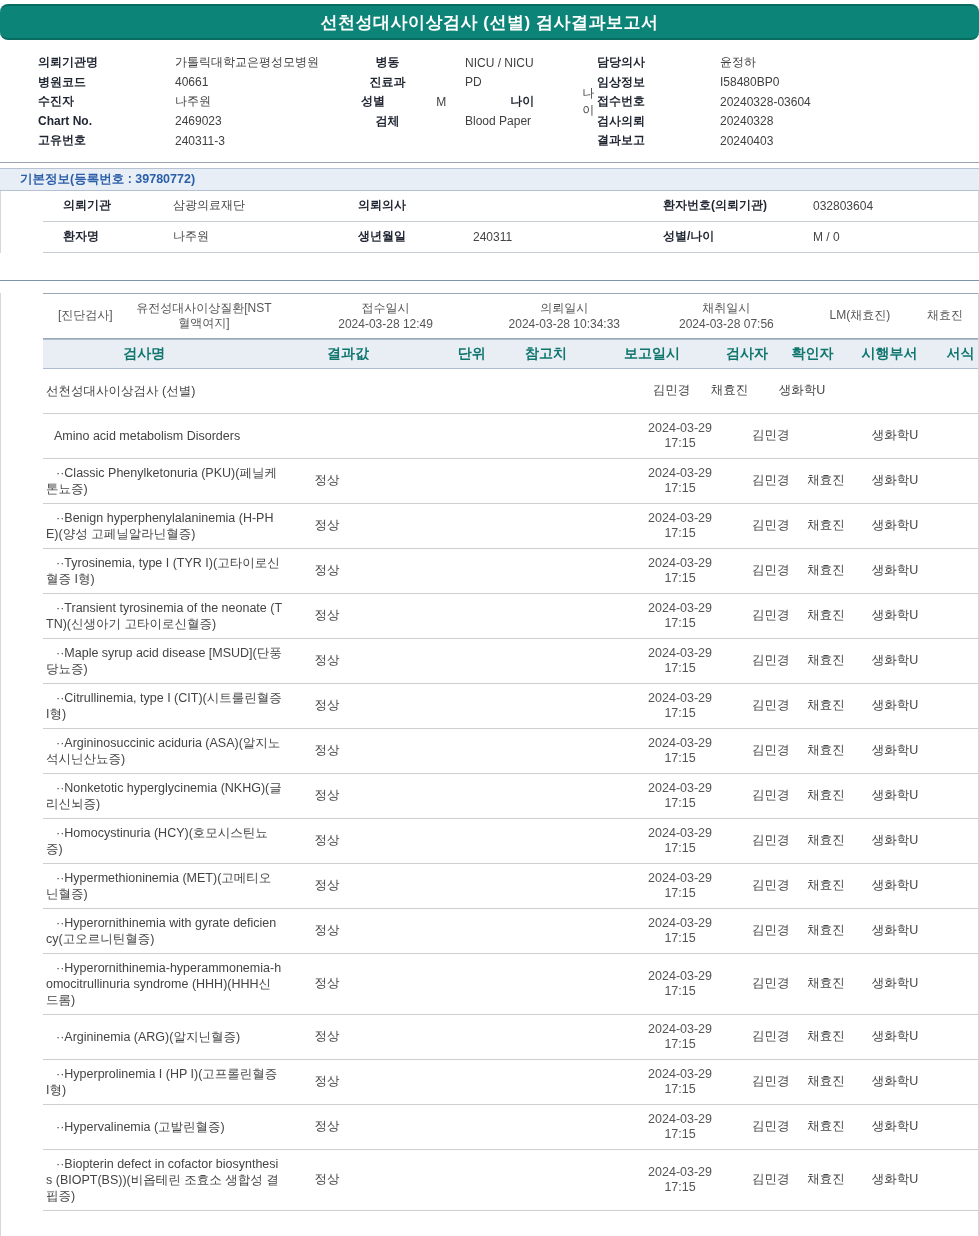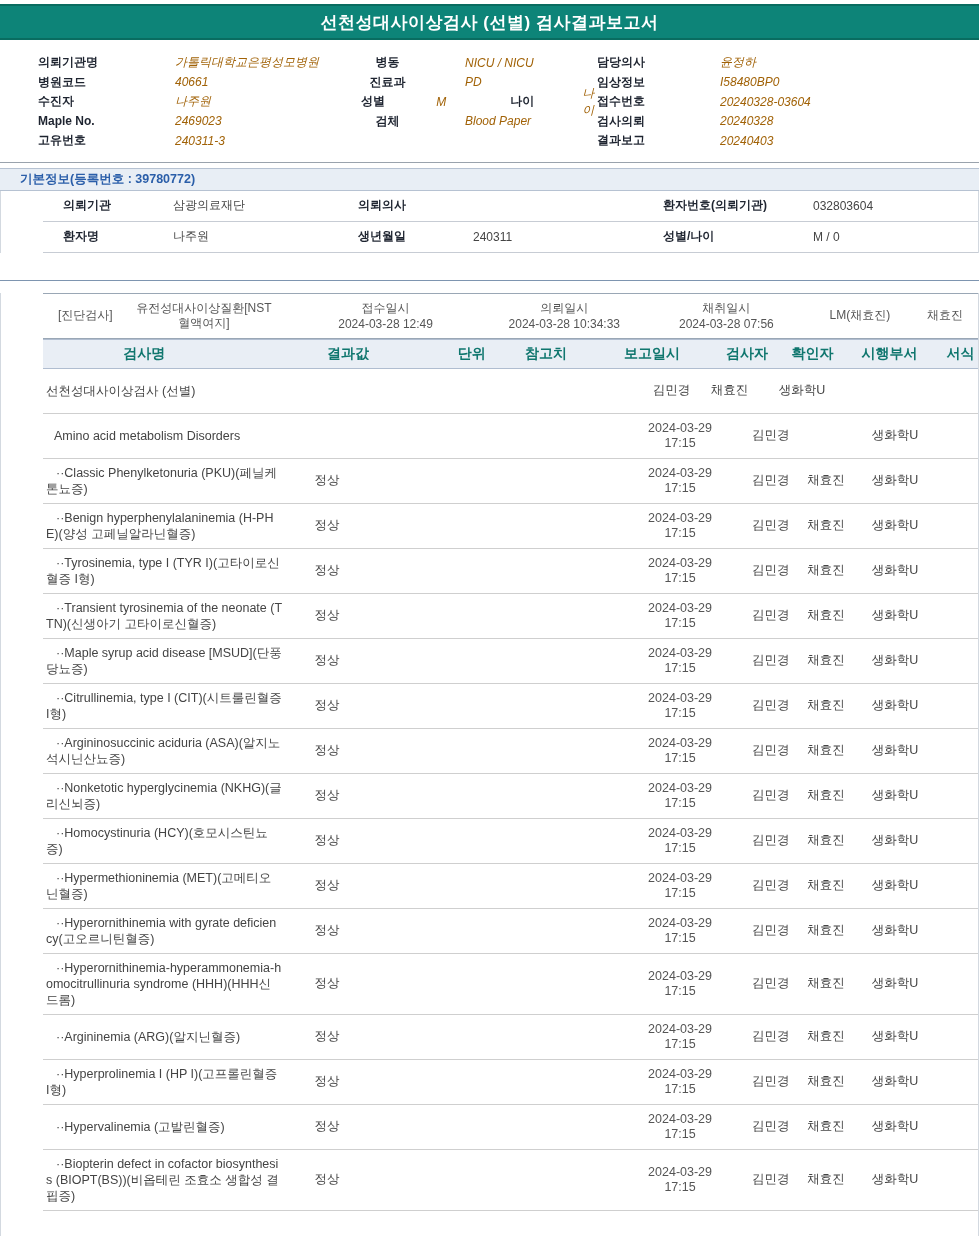--- a/index.html
+++ b/index.html
@@ -4,30 +4,30 @@
 <style>
   * { margin:0; padding:0; box-sizing:border-box; }
   body {
     width:979px; min-height:1236px; background:#fff;
     font-family:"Liberation Sans","DejaVu Sans",sans-serif;
     color:#333; font-size:12px;
   }
   
   .titlebar { margin-top:4px; height:36px; background:#0d8478;
     border-top:2px solid #096c60; border-bottom:2px solid #096c60;
-    display:flex; align-items:center; justify-content:center; }
+    display:flex; align-items:center; justify-content:center;border-radius:8px; }
   .title { color:#fff; font-size:17px; font-weight:bold; letter-spacing:.5px; }
 
   
   .info { display:flex; padding:13px 0 11px 38px; }
   .col-l { width:312px; } .col-m { width:247px; } .col-r { flex:1; }
   .irow { display:flex; height:19.5px; align-items:center;gap:40px; }
   .ilabel { font-weight:bold; color:#1e2430; }
   .col-l .ilabel { width:97px; } .col-m .ilabel { width:75px;text-align:center; } .col-r .ilabel { width:83px; }
-  .ival { color:#a16207;font-style:italic; }
+  .ival { color:#404040; }
   .ival-m { width:55px; }
   .ilabel2 { font-weight:bold; color:#1e2430; width:52px; }
 
   hr.div1 { border:none; border-top:1px solid #9aa3ad; }
   .basic-bar { margin-top:5px; height:23px; line-height:21px; background:#e8eef5;
     border-top:1px solid #b6c2d2; border-bottom:1px solid #b6c2d2;
     color:#2a5ea9; font-weight:bold; font-size:12.5px; padding-left:20px; }
   .boxed { border-left:1px solid #d3d9e0; border-right:1px solid #d3d9e0;padding-left:42px; }
   .brow { display:grid; grid-template-columns:110px 185px 115px 190px 150px 1fr;
     height:31px; align-items:center; border-bottom:1px solid #c7ccd4; padding-left:20px; }
@@ -79,21 +79,21 @@
       </div>
     <div class="irow">
         <span class="ilabel">병원코드</span>
         <span class="ival">40661</span>
       </div>
     <div class="irow">
         <span class="ilabel">수진자</span>
         <span class="ival">나주원</span>
       </div>
     <div class="irow">
-        <span class="ilabel">Maple No.</span>
+        <span class="ilabel">Chart No.</span>
         <span class="ival">2469023</span>
       </div>
     <div class="irow">
         <span class="ilabel">고유번호</span>
         <span class="ival">240311-3</span>
       </div>
   </div>
   <div class="col-m">
     <div class="irow">
         <span class="ilabel">병동</span>

